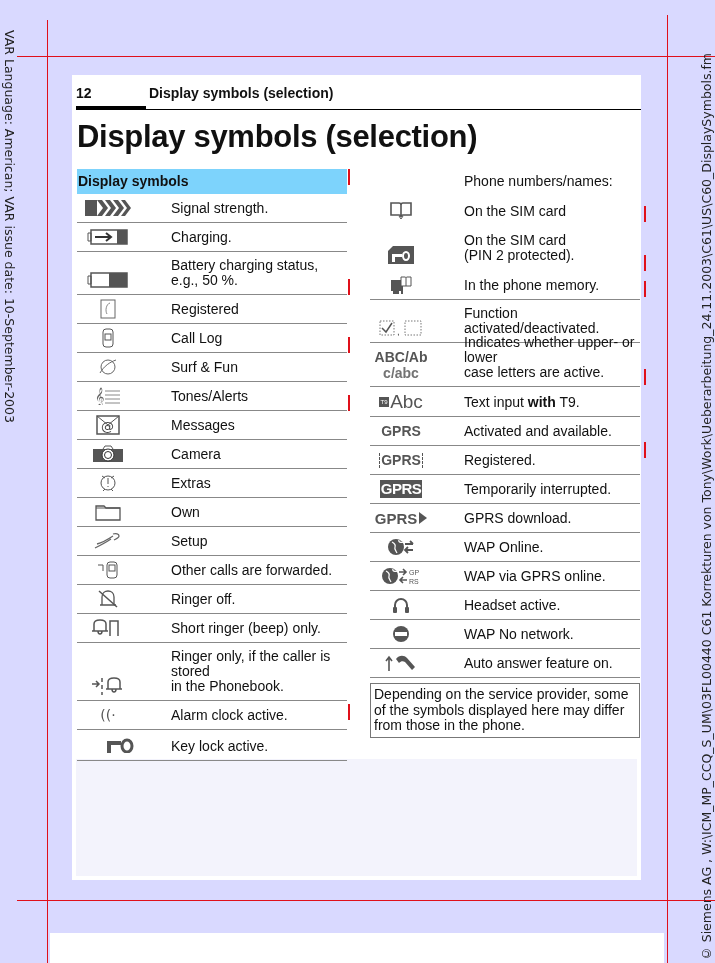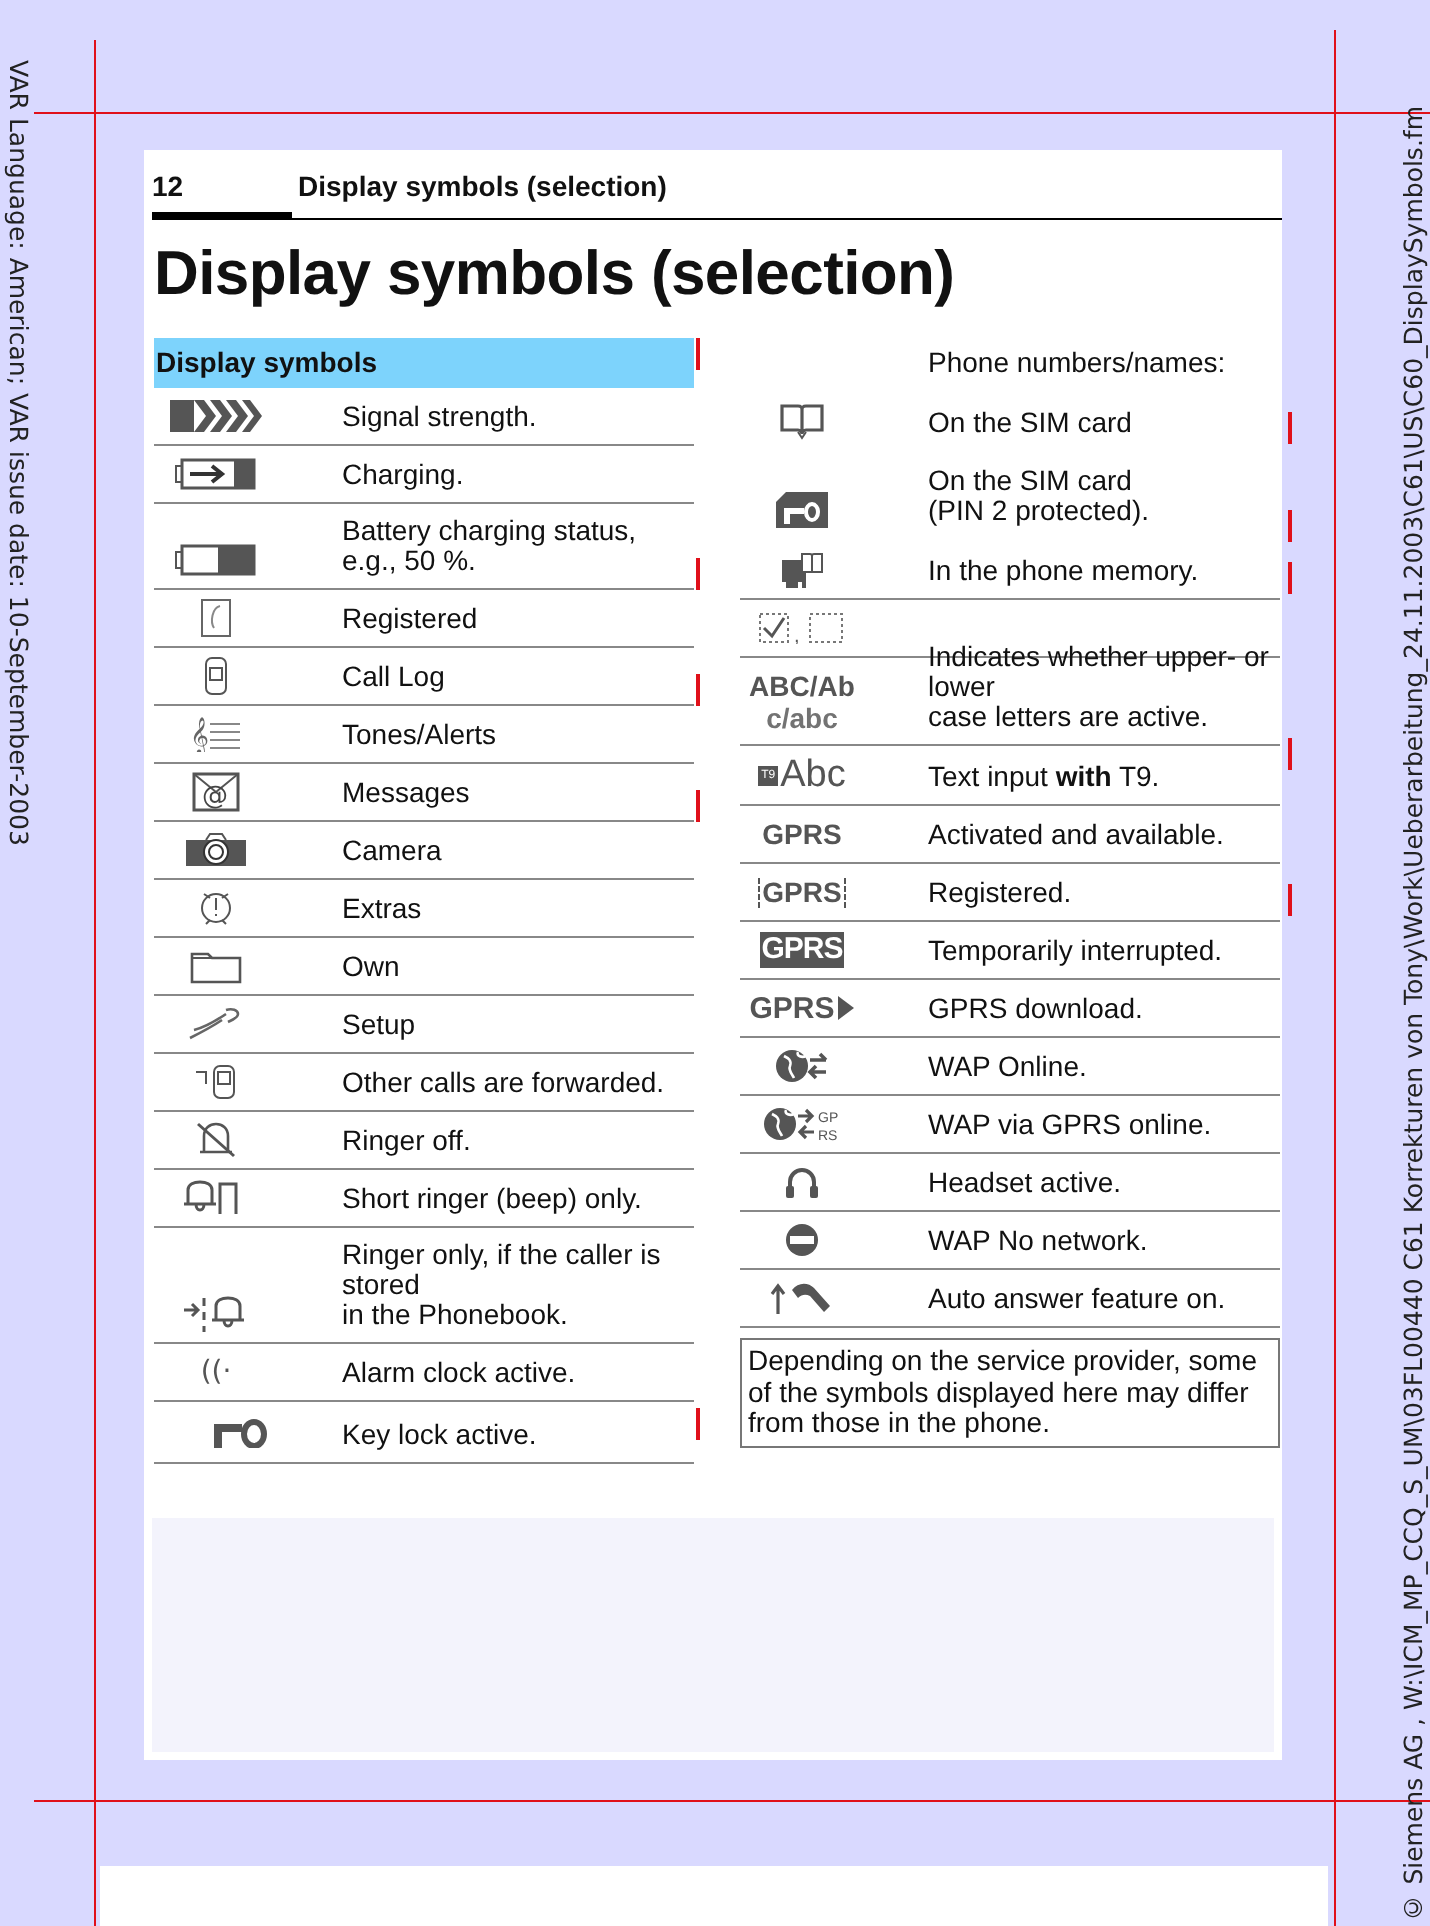--- a/index.html
+++ b/index.html
@@ -114,20 +114,29 @@
     <div class="row">
       <div class="ico">
         <svg width="12" height="20" viewBox="0 0 12 20">
             <rect x="1" y="1" width="10" height="18" rx="3" fill="none" stroke="#555"></rect>
             <rect x="3" y="6" width="6" height="6" fill="none" stroke="#555"></rect>
           </svg>
       </div>
       <div class="txt">Call Log</div>
     </div>
 
+    <div class="row">
+      <div class="ico">
+        <svg width="20" height="18" viewBox="0 0 20 18">
+            <circle cx="10" cy="9" r="7" fill="none" stroke="#666"></circle>
+            <path d="M2 15C6 8 12 4 18 2" stroke="#666" fill="none"></path>
+          </svg>
+      </div>
+      <div class="txt">Surf &amp; Fun</div>
+    </div>
 
     <div class="row">
       <div class="ico">
         <svg width="26" height="18" viewBox="0 0 26 18">
             <text x="0" y="15" font-size="16" fill="#666" font-family="DejaVu Sans, sans-serif">𝄞</text>
             <path d="M10 4h15M10 8h15M10 12h15M10 16h15" stroke="#888"></path>
           </svg>
       </div>
       <div class="txt">Tones/Alerts</div>
     </div>
@@ -287,20 +296,21 @@
 
     <div class="row">
       <div class="ico">
         <svg width="44" height="16" viewBox="0 0 44 16">
             <rect x="1" y="1" width="14" height="14" fill="none" stroke="#777" stroke-dasharray="1.5,1.5"></rect>
             <path d="M3 8l4 4 6-9" stroke="#555" fill="none" stroke-width="1.5"></path>
             <text x="18" y="15" font-size="10" fill="#555">,</text>
             <rect x="26" y="1" width="16" height="14" fill="none" stroke="#777" stroke-dasharray="1.5,1.5"></rect>
           </svg>
       </div>
+      <div class="txt">Function activated/deactivated.</div>
     </div>
 
     <div class="row" style="height:43px;">
       <div class="ico" style="height:43px;flex-direction:column;line-height:16px;">
         <span class="gtxt">ABC/Ab</span>
         <span class="gtxt" style="font-weight:bold;color:#737373;">c/abc</span>
       </div>
       <div class="txt" style="padding-top:5px;"><span>Indicates whether upper- or lower</span><br><span>case letters are active.</span></div>
     </div>
 

